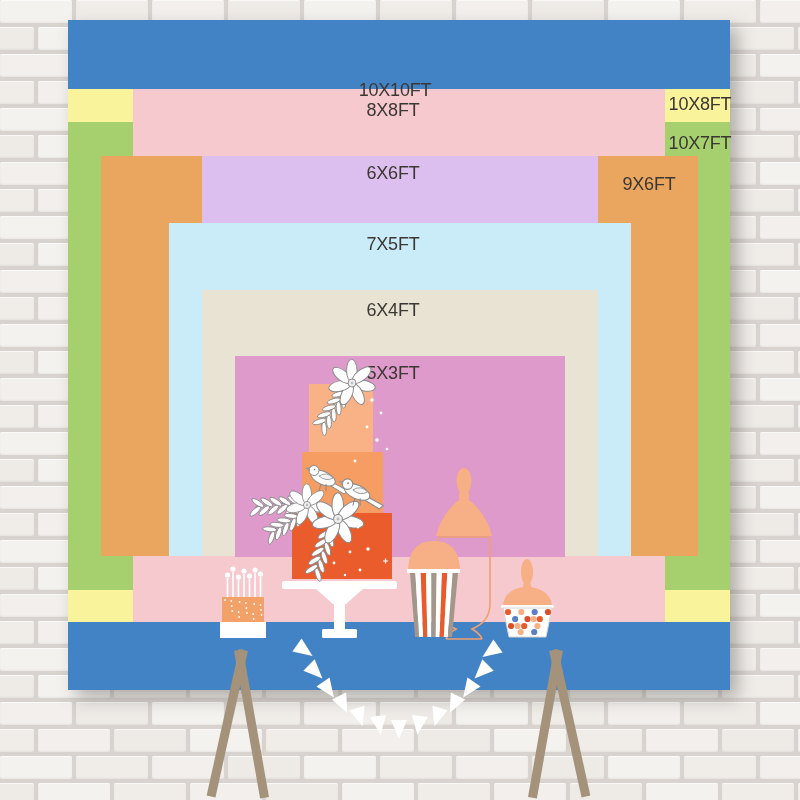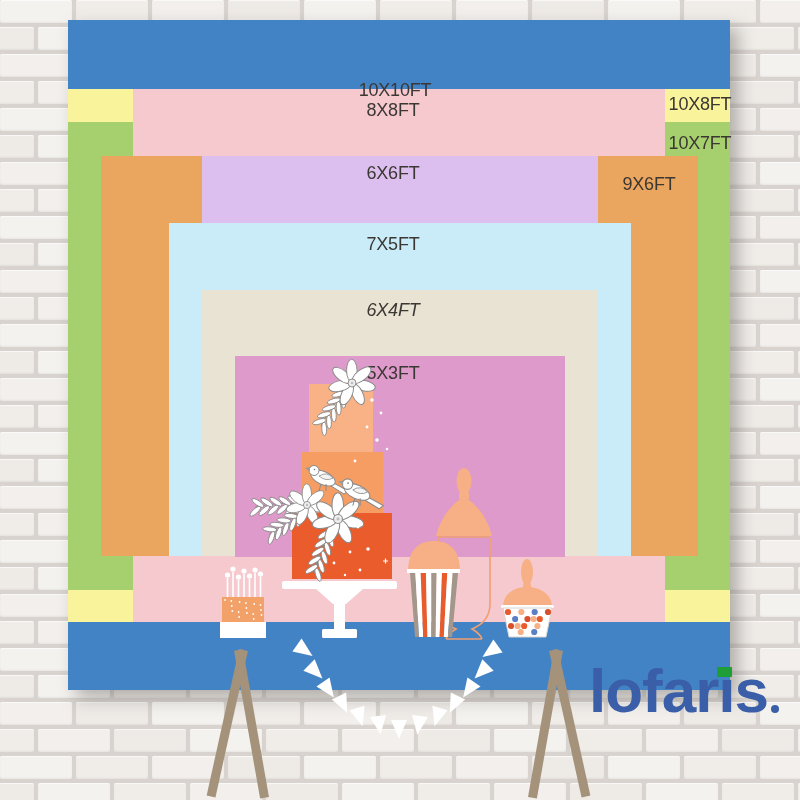--- a/index.html
+++ b/index.html
@@ -410,21 +410,21 @@
       <div class="layer" style="left: 169px; top: 223px; width: 462px; height: 333px; background: rgb(201, 236, 248);"></div>
       <div class="layer" style="left: 202px; top: 290px; width: 396px; height: 266px; background: rgb(233, 227, 212);"></div>
       <div class="layer" style="left: 235px; top: 356px; width: 330px; height: 201px; background: rgb(222, 154, 202);"></div>
       <div class="size-label" style="left: 395px; top: 62px; margin-top: 28px;">10X10FT</div>
       <div class="size-label" style="left: 700px; top: 104px;">10X8FT</div>
       <div class="size-label" style="left: 700px; top: 143px;">10X7FT</div>
       <div class="size-label" style="left: 393px; top: 110px;">8X8FT</div>
       <div class="size-label" style="left: 649px; top: 184px;">9X6FT</div>
       <div class="size-label" style="left: 393px; top: 173px;">6X6FT</div>
       <div class="size-label" style="left: 393px; top: 244px;">7X5FT</div>
-      <div class="size-label" style="left: 393px; top: 310px; font-style: italic;">6X4FT</div>
+      <div class="size-label" style="left: 393px; top: 310px;">6X4FT</div>
       <div class="size-label" style="left: 393px; top: 373px;">5X3FT</div>
     </div>
 
   <div class="leg leg1"></div>
   <div class="leg leg2"></div>
   <div class="leg leg3"></div>
   <div class="leg leg4"></div>
 
   <svg id="decor" viewBox="0 0 800 800">
 
@@ -667,20 +667,14 @@
         <polygon points="-8,0 8,0 0,19" fill="#ffffff" transform="translate(399 720) rotate(0)"></polygon>
         <polygon points="-8,0 8,0 0,19" fill="#ffffff" transform="translate(420 716) rotate(8)"></polygon>
         <polygon points="-8,0 8,0 0,19" fill="#ffffff" transform="translate(440 708) rotate(17)"></polygon>
         <polygon points="-8,0 8,0 0,19" fill="#ffffff" transform="translate(458 696) rotate(26)"></polygon>
         <polygon points="-8,0 8,0 0,19" fill="#ffffff" transform="translate(474 682) rotate(35)"></polygon>
         <polygon points="-8,0 8,0 0,19" fill="#ffffff" transform="translate(488 665) rotate(45)"></polygon>
         <polygon points="-8,0 8,0 0,19" fill="#ffffff" transform="translate(498 646) rotate(55)"></polygon>
       </g>
   </svg>
 
-  <div id="logo">
-      <span>lofar</span>
-      <span class="iwrap">ı<span class="accent"></span></span>
-      <span>s</span>
-      <span class="rdot"></span>
-    </div>
 
 </div>
 
 </body></html>

